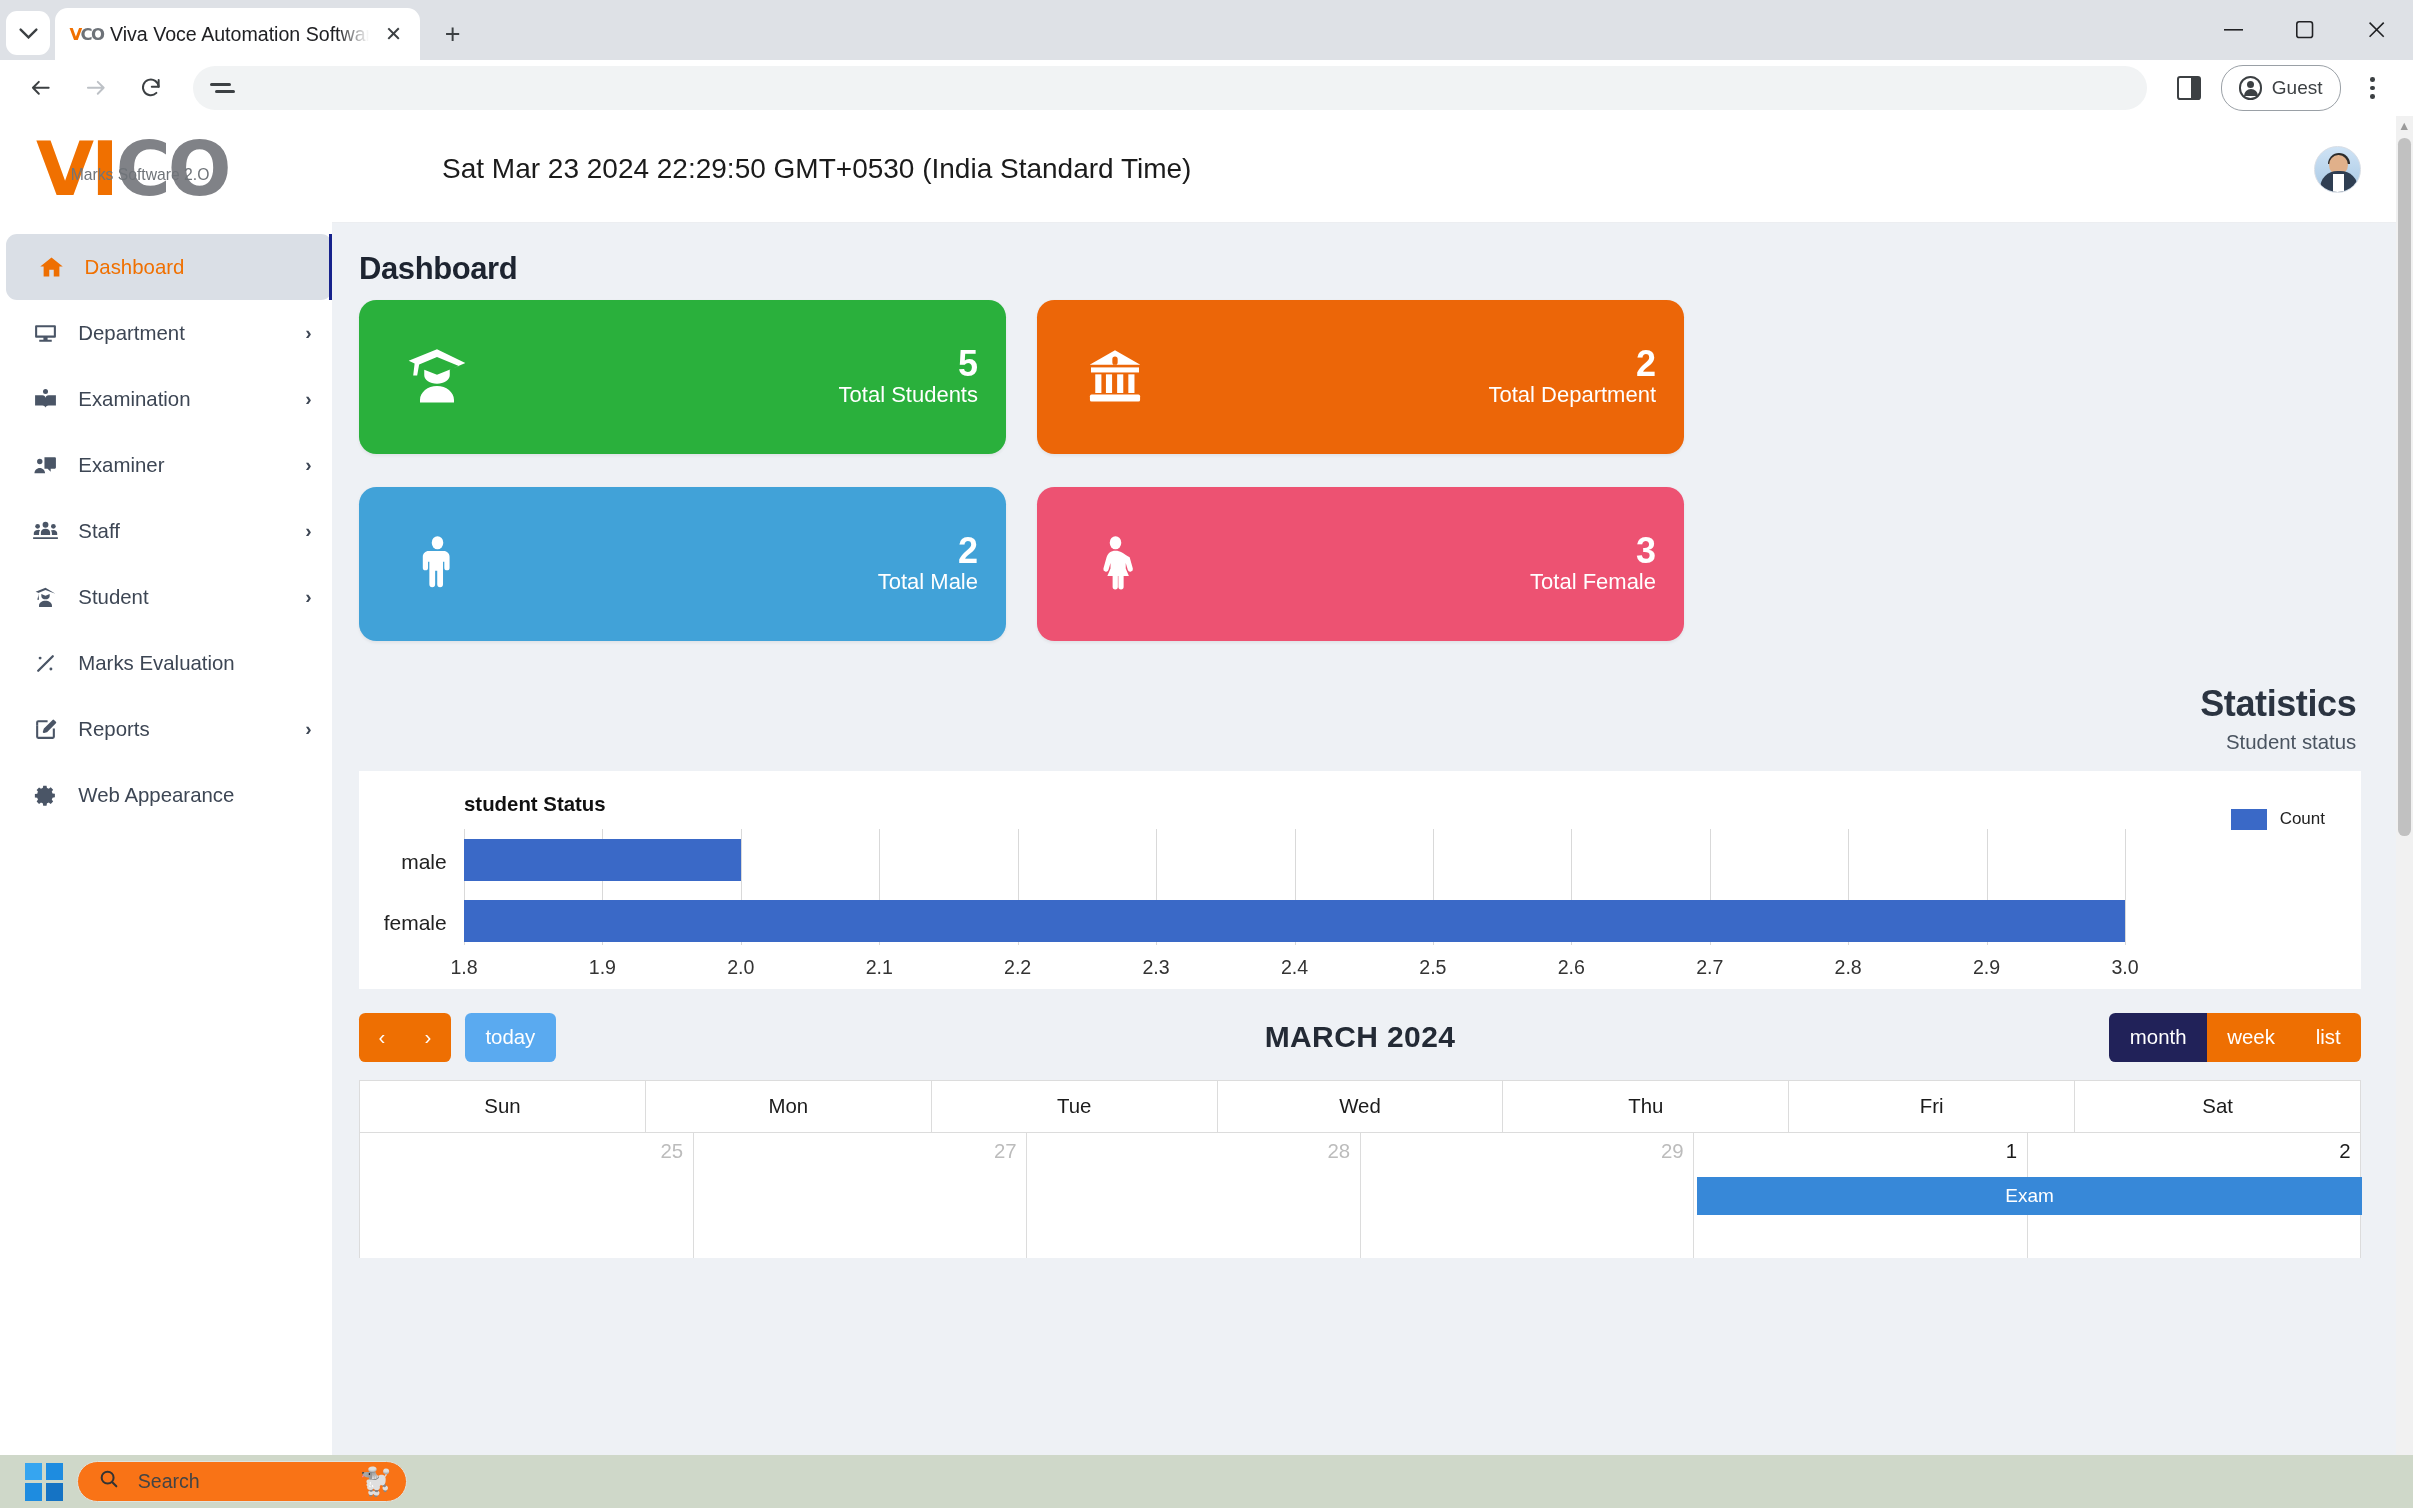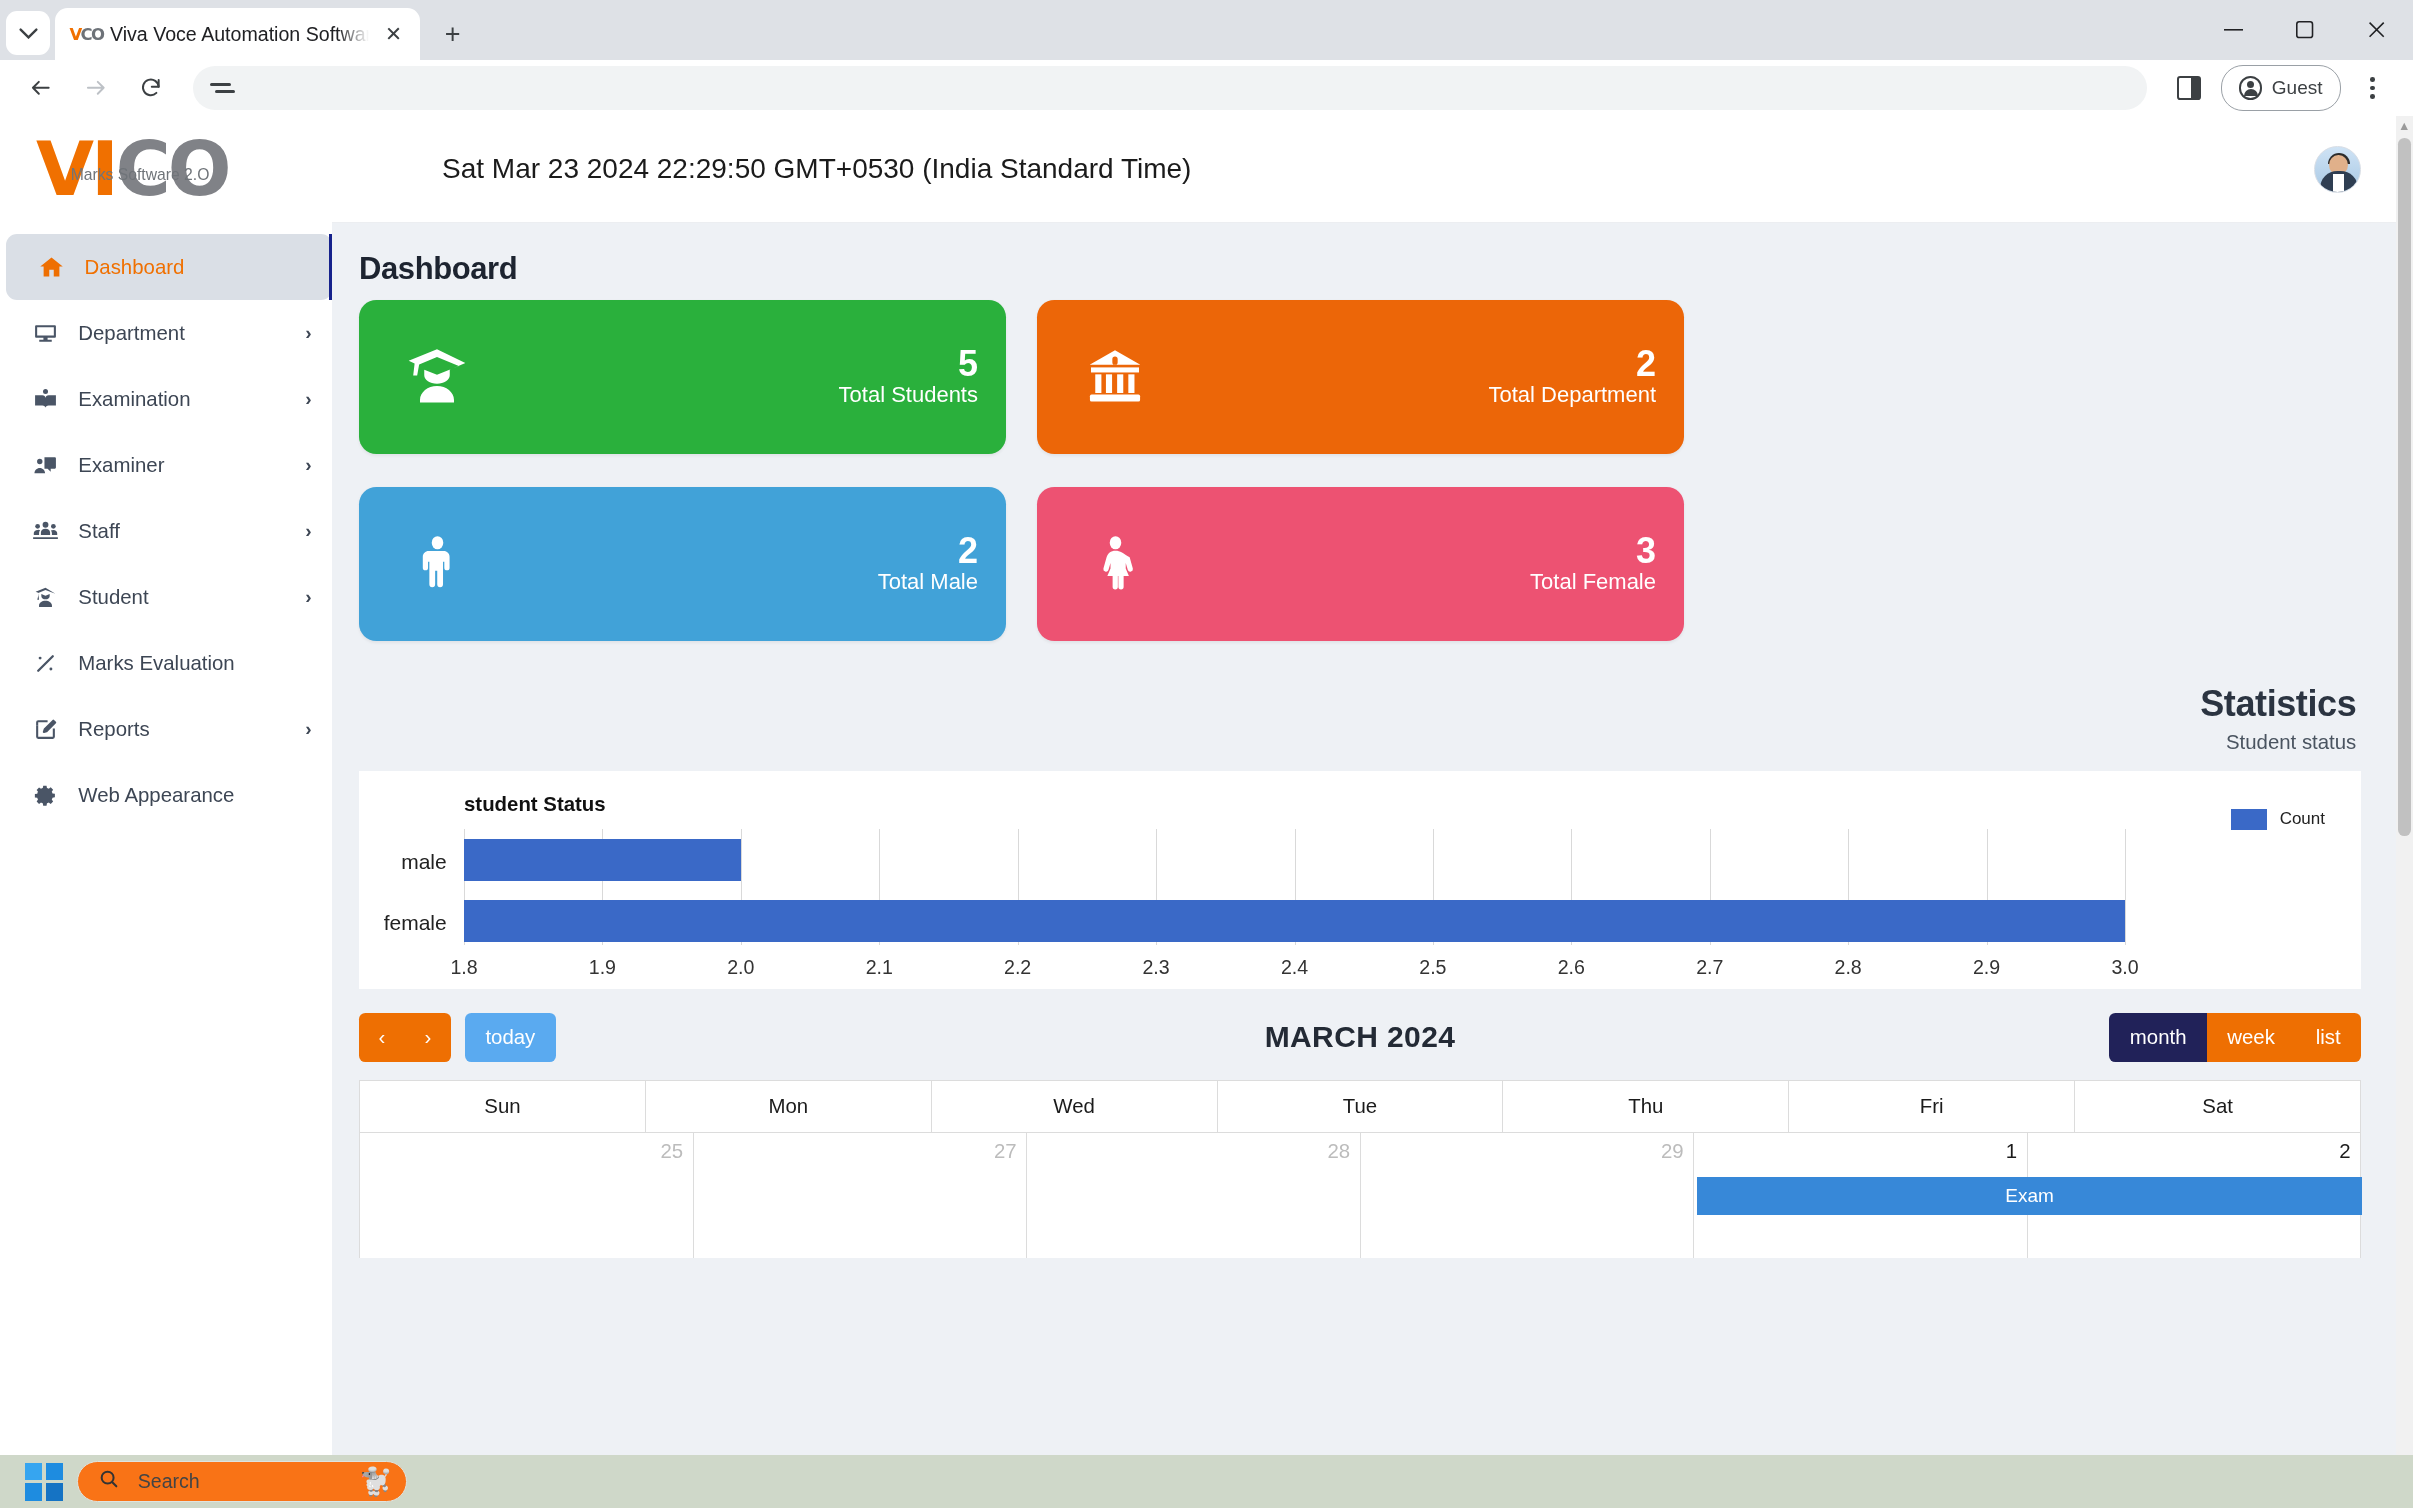--- a/index.html
+++ b/index.html
@@ -560,22 +560,22 @@
             <div class="view-btn active">month</div>
             <div class="view-btn">week</div>
             <div class="view-btn">list</div>
           </div>
         </div>
 
         <div class="cal-grid">
           <div class="cal-head">
             <div>Sun</div>
             <div>Mon</div>
+            <div>Tue</div>
             <div>Wed</div>
-            <div>Tue</div>
             <div>Thu</div>
             <div>Fri</div>
             <div>Sat</div>
           </div>
           <div class="cal-body">
             <div class="cal-cell">
               <span class="cal-date muted">25</span>
             </div>
             <div class="cal-cell">
               <span class="cal-date muted">27</span>

